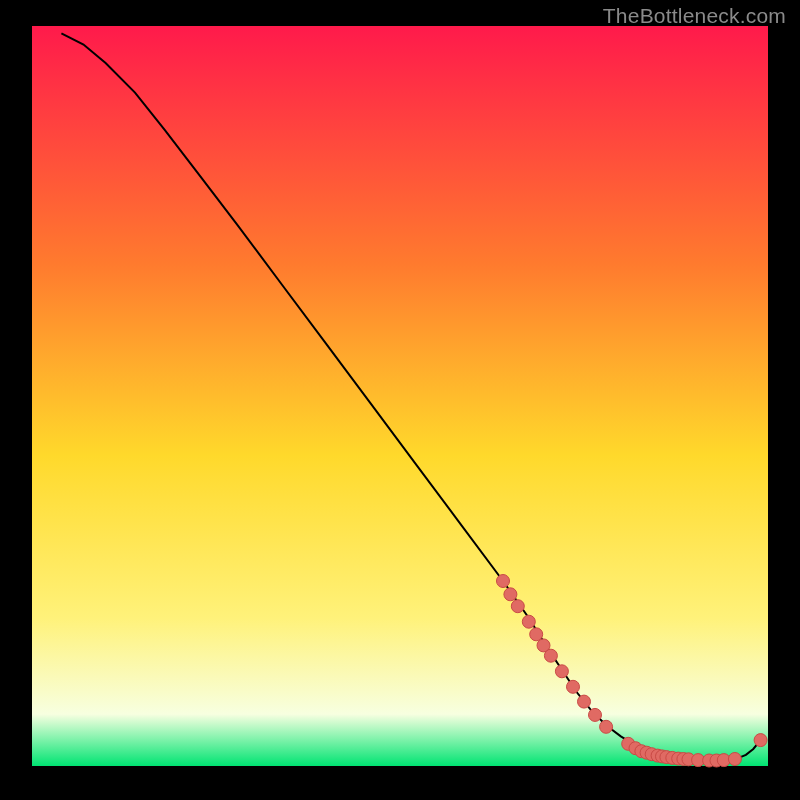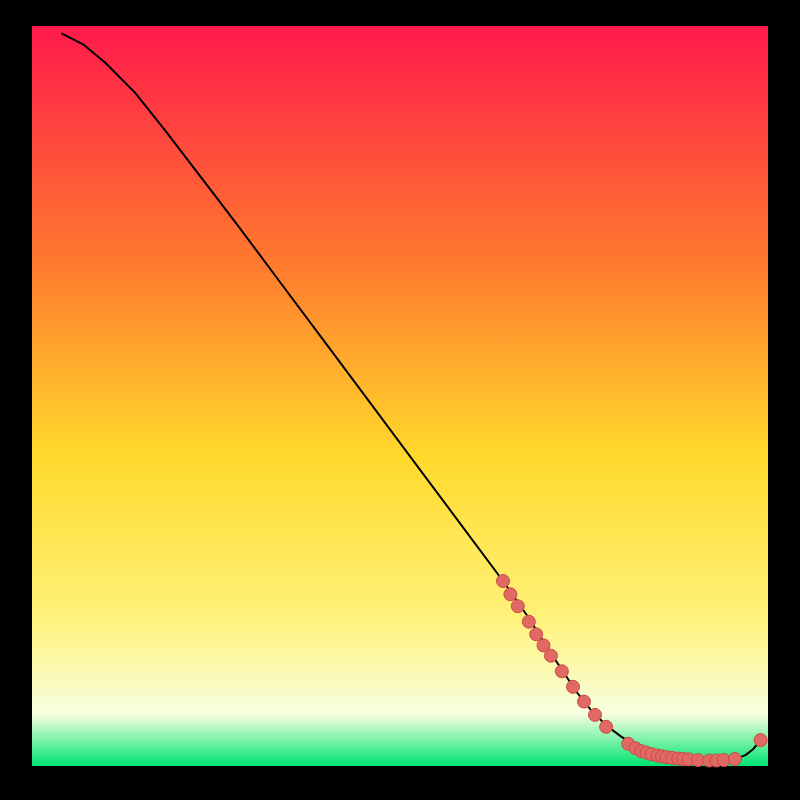--- a/index.html
+++ b/index.html
@@ -28,20 +28,21 @@
   svg {
     position: absolute;
     top: 0;
     left: 0;
   }
 </style>
 </head>
 <body>
 <div class="wrap">
 
+<div class="attribution">TheBottleneck.com</div>
 
 <svg id="chart-svg" width="800" height="800" viewBox="0 0 800 800">
   <defs>
     <linearGradient id="bgGrad" x1="0" y1="0" x2="0" y2="1">
       <stop id="g0" offset="0%" stop-color="#ff1a4b"></stop>
       <stop id="g1" offset="32%" stop-color="#ff7a2e"></stop>
       <stop id="g2" offset="58%" stop-color="#ffd92b"></stop>
       <stop id="g3" offset="80%" stop-color="#fff27a"></stop>
       <stop id="g4" offset="93%" stop-color="#f7ffe0"></stop>
       <stop id="g5" offset="100%" stop-color="#00e472"></stop>

